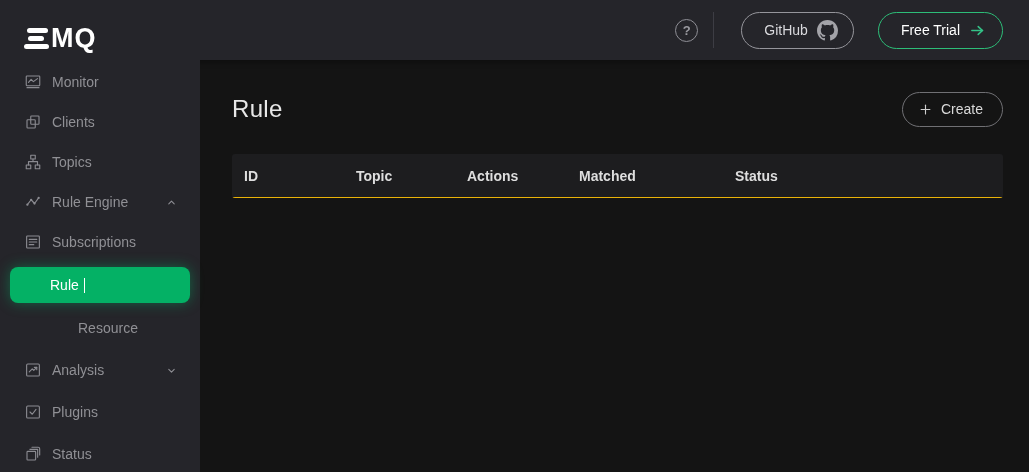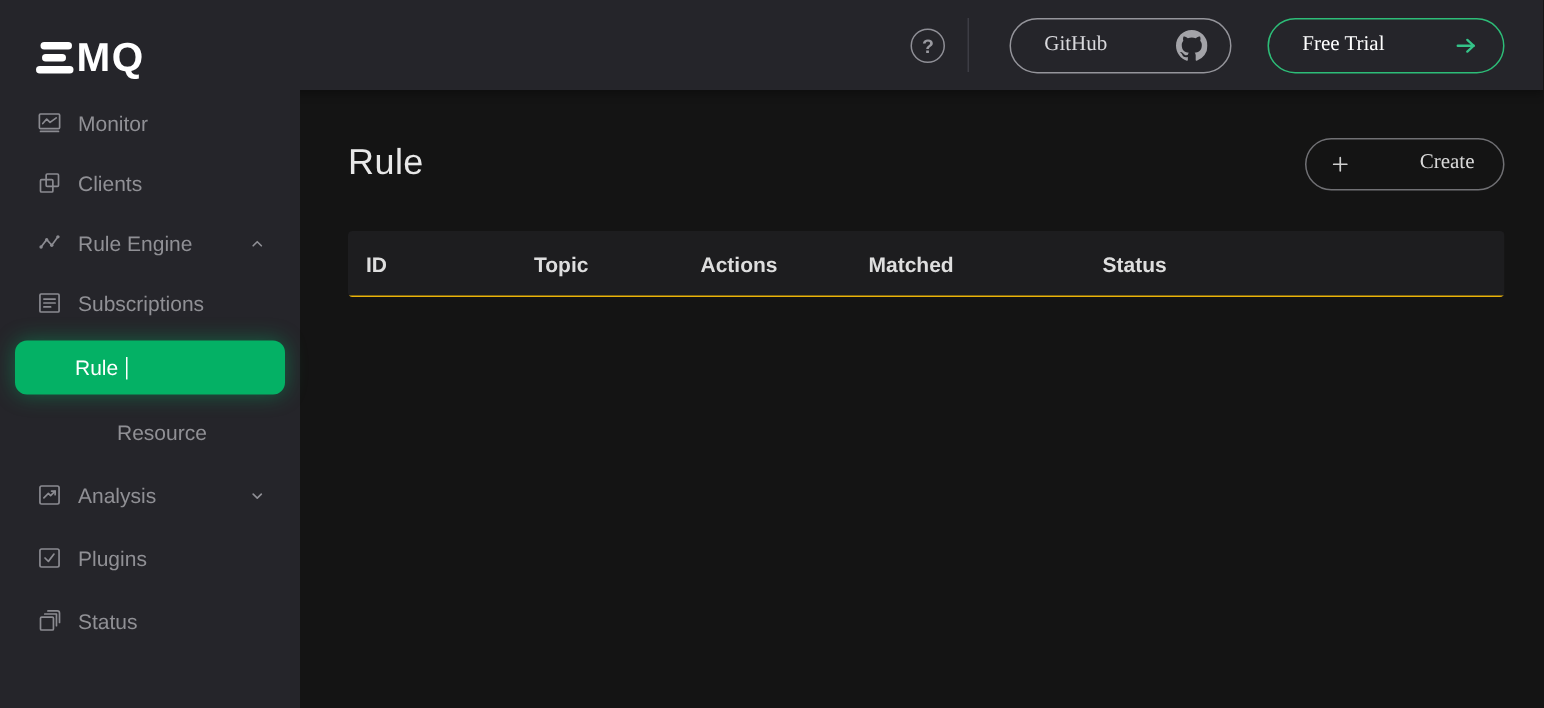--- a/index.html
+++ b/index.html
@@ -23,21 +23,21 @@
   .help-circle {
     width: 23px; height: 23px; border: 1.5px solid #8f8f96; border-radius: 50%;
     color: #9a9aa0; font-size: 13px; font-weight: 700;
     display: flex; align-items: center; justify-content: center;
     cursor: pointer;
   }
   .topbar-divider { width: 1px; height: 36px; background: #3d3d44; margin: 0 27px 0 15px; }
   .pill {
     display: inline-flex; align-items: center; justify-content: center;
     height: 37px; border-radius: 19px; background: transparent;
-    font-family: Liberation Serif, serif; font-size: 14px; cursor: pointer; gap: 37px;
+    font-family: Liberation Sans, sans-serif; font-size: 14px; cursor: pointer;
   }
   .pill.github { border: 1.5px solid #95959b; color: #d9d9dd; padding: 0 15px 0 22px; margin-right: 24px; }
   .pill.github .gh-mark { margin-left: 9px; }
   .pill.trial { border: 1.5px solid #2dbd78; color: #ffffff; padding: 0 16px 0 22px; }
   .pill.trial .arrow { margin-left: 9px; }
 
   
   .sidebar {
     position: absolute; left: 0; top: 0; width: 200px; height: 472px;
     background: #25252a; z-index: 2;
@@ -140,20 +140,29 @@
       </div>
 
       <div class="mi">
         <svg class="ic icon" width="18" height="18" viewBox="0 0 24 24" fill="none" stroke="currentColor" stroke-width="1.5" stroke-linecap="round" stroke-linejoin="round">
           <rect x="9" y="4" width="11" height="11" rx="1"></rect>
             <rect x="4" y="9" width="11" height="11" rx="1"></rect>
         </svg>
         <span>Clients</span>
       </div>
 
+      <div class="mi">
+        <svg class="ic icon" width="18" height="18" viewBox="0 0 24 24" fill="none" stroke="currentColor" stroke-width="1.5" stroke-linecap="round" stroke-linejoin="round">
+          <rect x="9" y="3" width="6" height="5"></rect>
+            <rect x="3" y="16" width="6" height="5"></rect>
+            <rect x="15" y="16" width="6" height="5"></rect>
+          <path d="M12 8v3.5M6 16v-4.5h12V16"></path>
+        </svg>
+        <span>Topics</span>
+      </div>
 
       <div class="mi">
         <svg class="ic icon" width="18" height="18" viewBox="0 0 24 24" fill="none" stroke="currentColor" stroke-width="1.5" stroke-linecap="round" stroke-linejoin="round">
           <path d="M4.5 15.5 9.5 9l4.5 5 5.5-7.5"></path>
           <circle cx="4.5" cy="15.5" r="1.5" fill="currentColor" stroke="none"></circle>
           <circle cx="9.5" cy="9" r="1.5" fill="currentColor" stroke="none"></circle>
           <circle cx="14" cy="14" r="1.5" fill="currentColor" stroke="none"></circle>
           <circle cx="19.5" cy="6.5" r="1.5" fill="currentColor" stroke="none"></circle>
         </svg>
         <span>Rule Engine</span>

